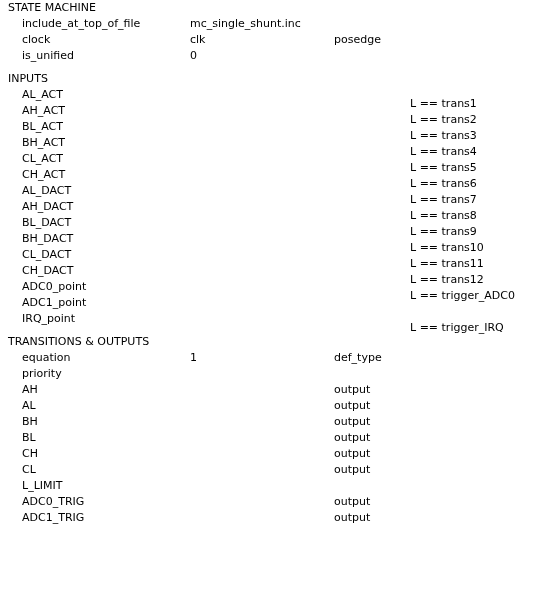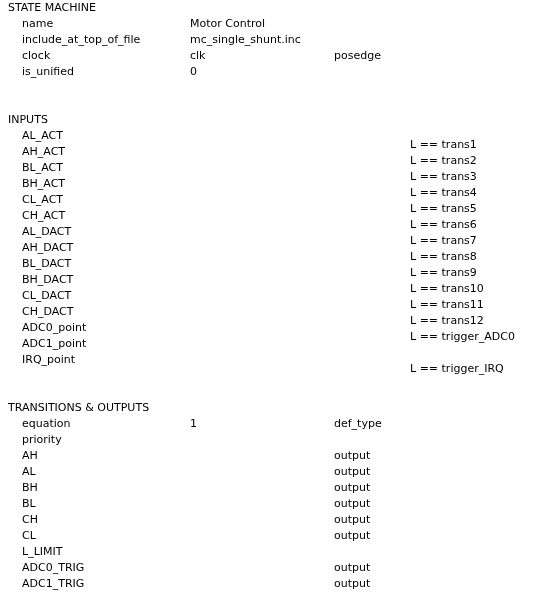--- a/index.html
+++ b/index.html
@@ -20,21 +20,21 @@
   .sheet {
     position: relative;
     width: 475px;
     height: 603px;
     padding: 0;
   }
   .section {
     margin: 0;
   }
   .section + .section {
-    margin-top: 32px;
+    margin-top: 7px;
   }
   .section-header {
     height: 16px;
     line-height: 16px;
     padding-left: 8px;
     white-space: pre;
   }
   .row {
     height: 16px;
     line-height: 16px;
@@ -66,21 +66,20 @@
     white-space: pre;
   }
 </style>
 </head>
 <body style="background: rgb(255, 255, 255); color: rgb(0, 0, 0);">
 
 <div class="sheet">
   <div id="sections-container">
       <div class="section">
         <div class="section-header">STATE MACHINE</div>
-        <div class="row"><span class="col-label">name</span><span class="col-value">Motor Control</span></div>
         <div class="row"><span class="col-label">include_at_top_of_file</span><span class="col-value">mc_single_shunt.inc</span></div>
         <div class="row"><span class="col-label">clock</span><span class="col-value">clk</span><span class="col-extra">posedge</span></div>
         <div class="row"><span class="col-label">is_unified</span><span class="col-value">0</span></div>
       </div>
       <div class="section">
         <div class="section-header">INPUTS</div>
         <div class="row"><span class="col-label">AL_ACT</span><span class="col-cond">L == trans1</span></div>
         <div class="row"><span class="col-label">AH_ACT</span><span class="col-cond">L == trans2</span></div>
         <div class="row"><span class="col-label">BL_ACT</span><span class="col-cond">L == trans3</span></div>
         <div class="row"><span class="col-label">BH_ACT</span><span class="col-cond">L == trans4</span></div>

